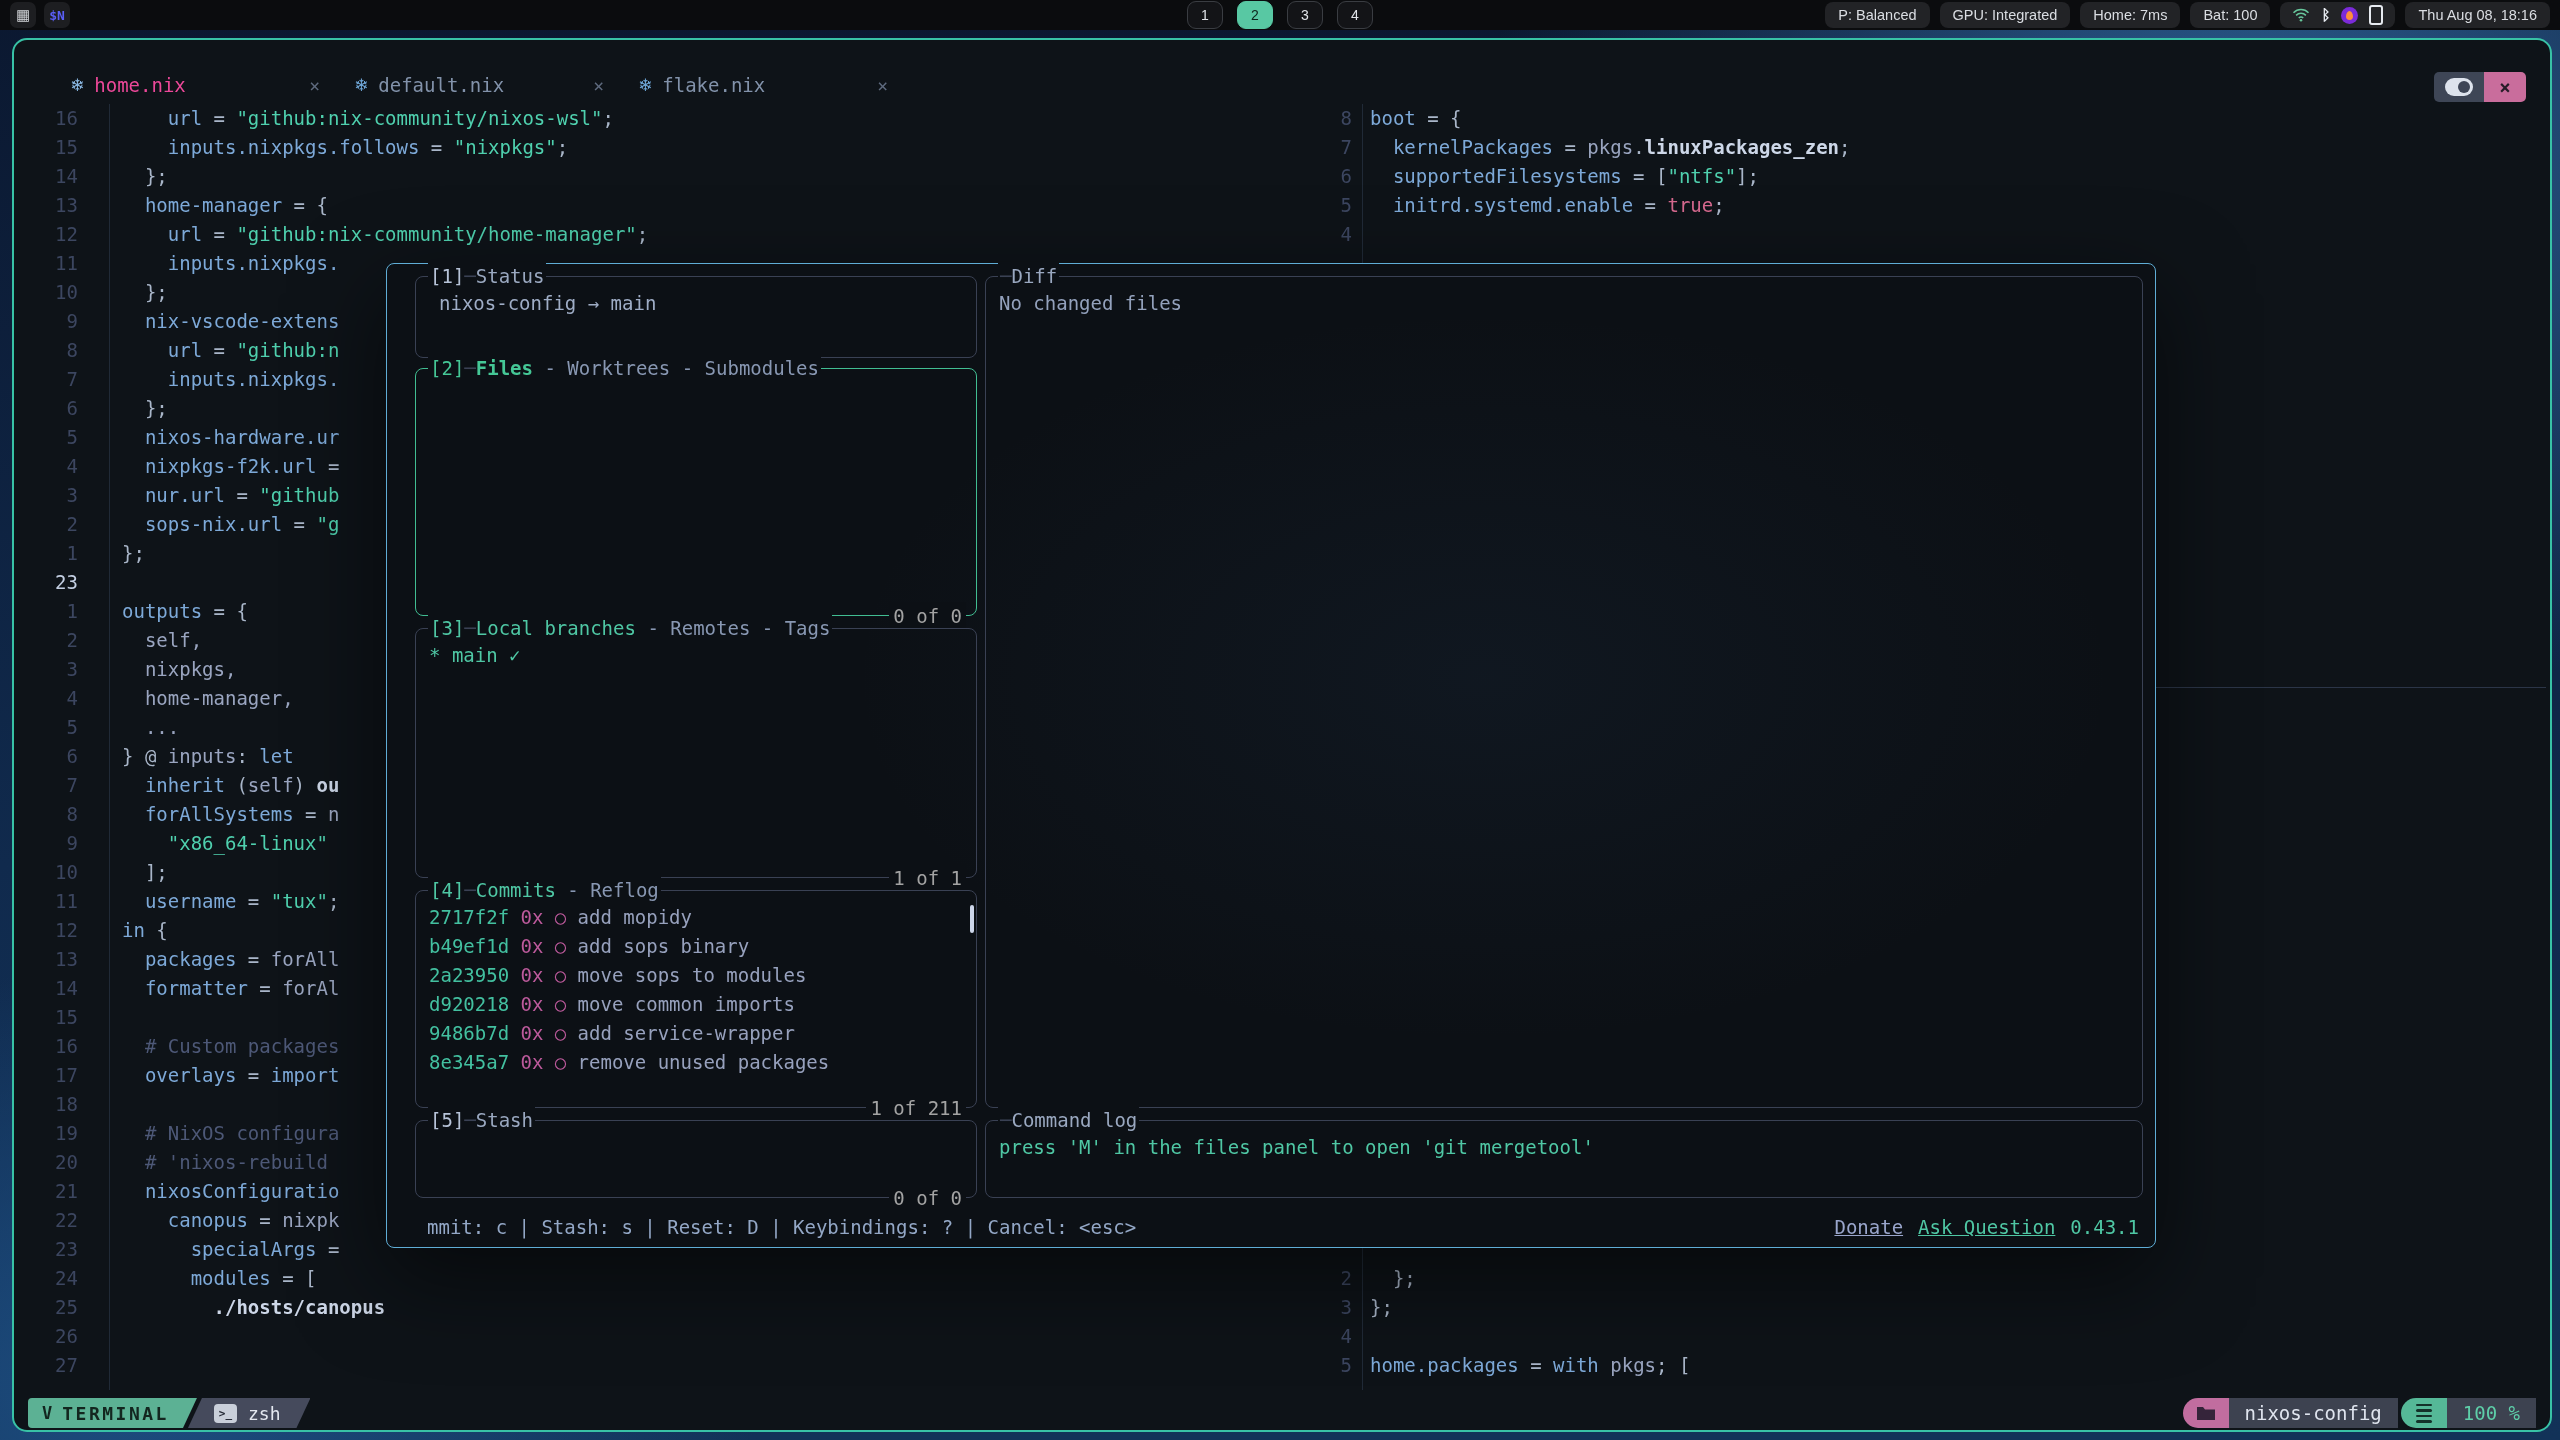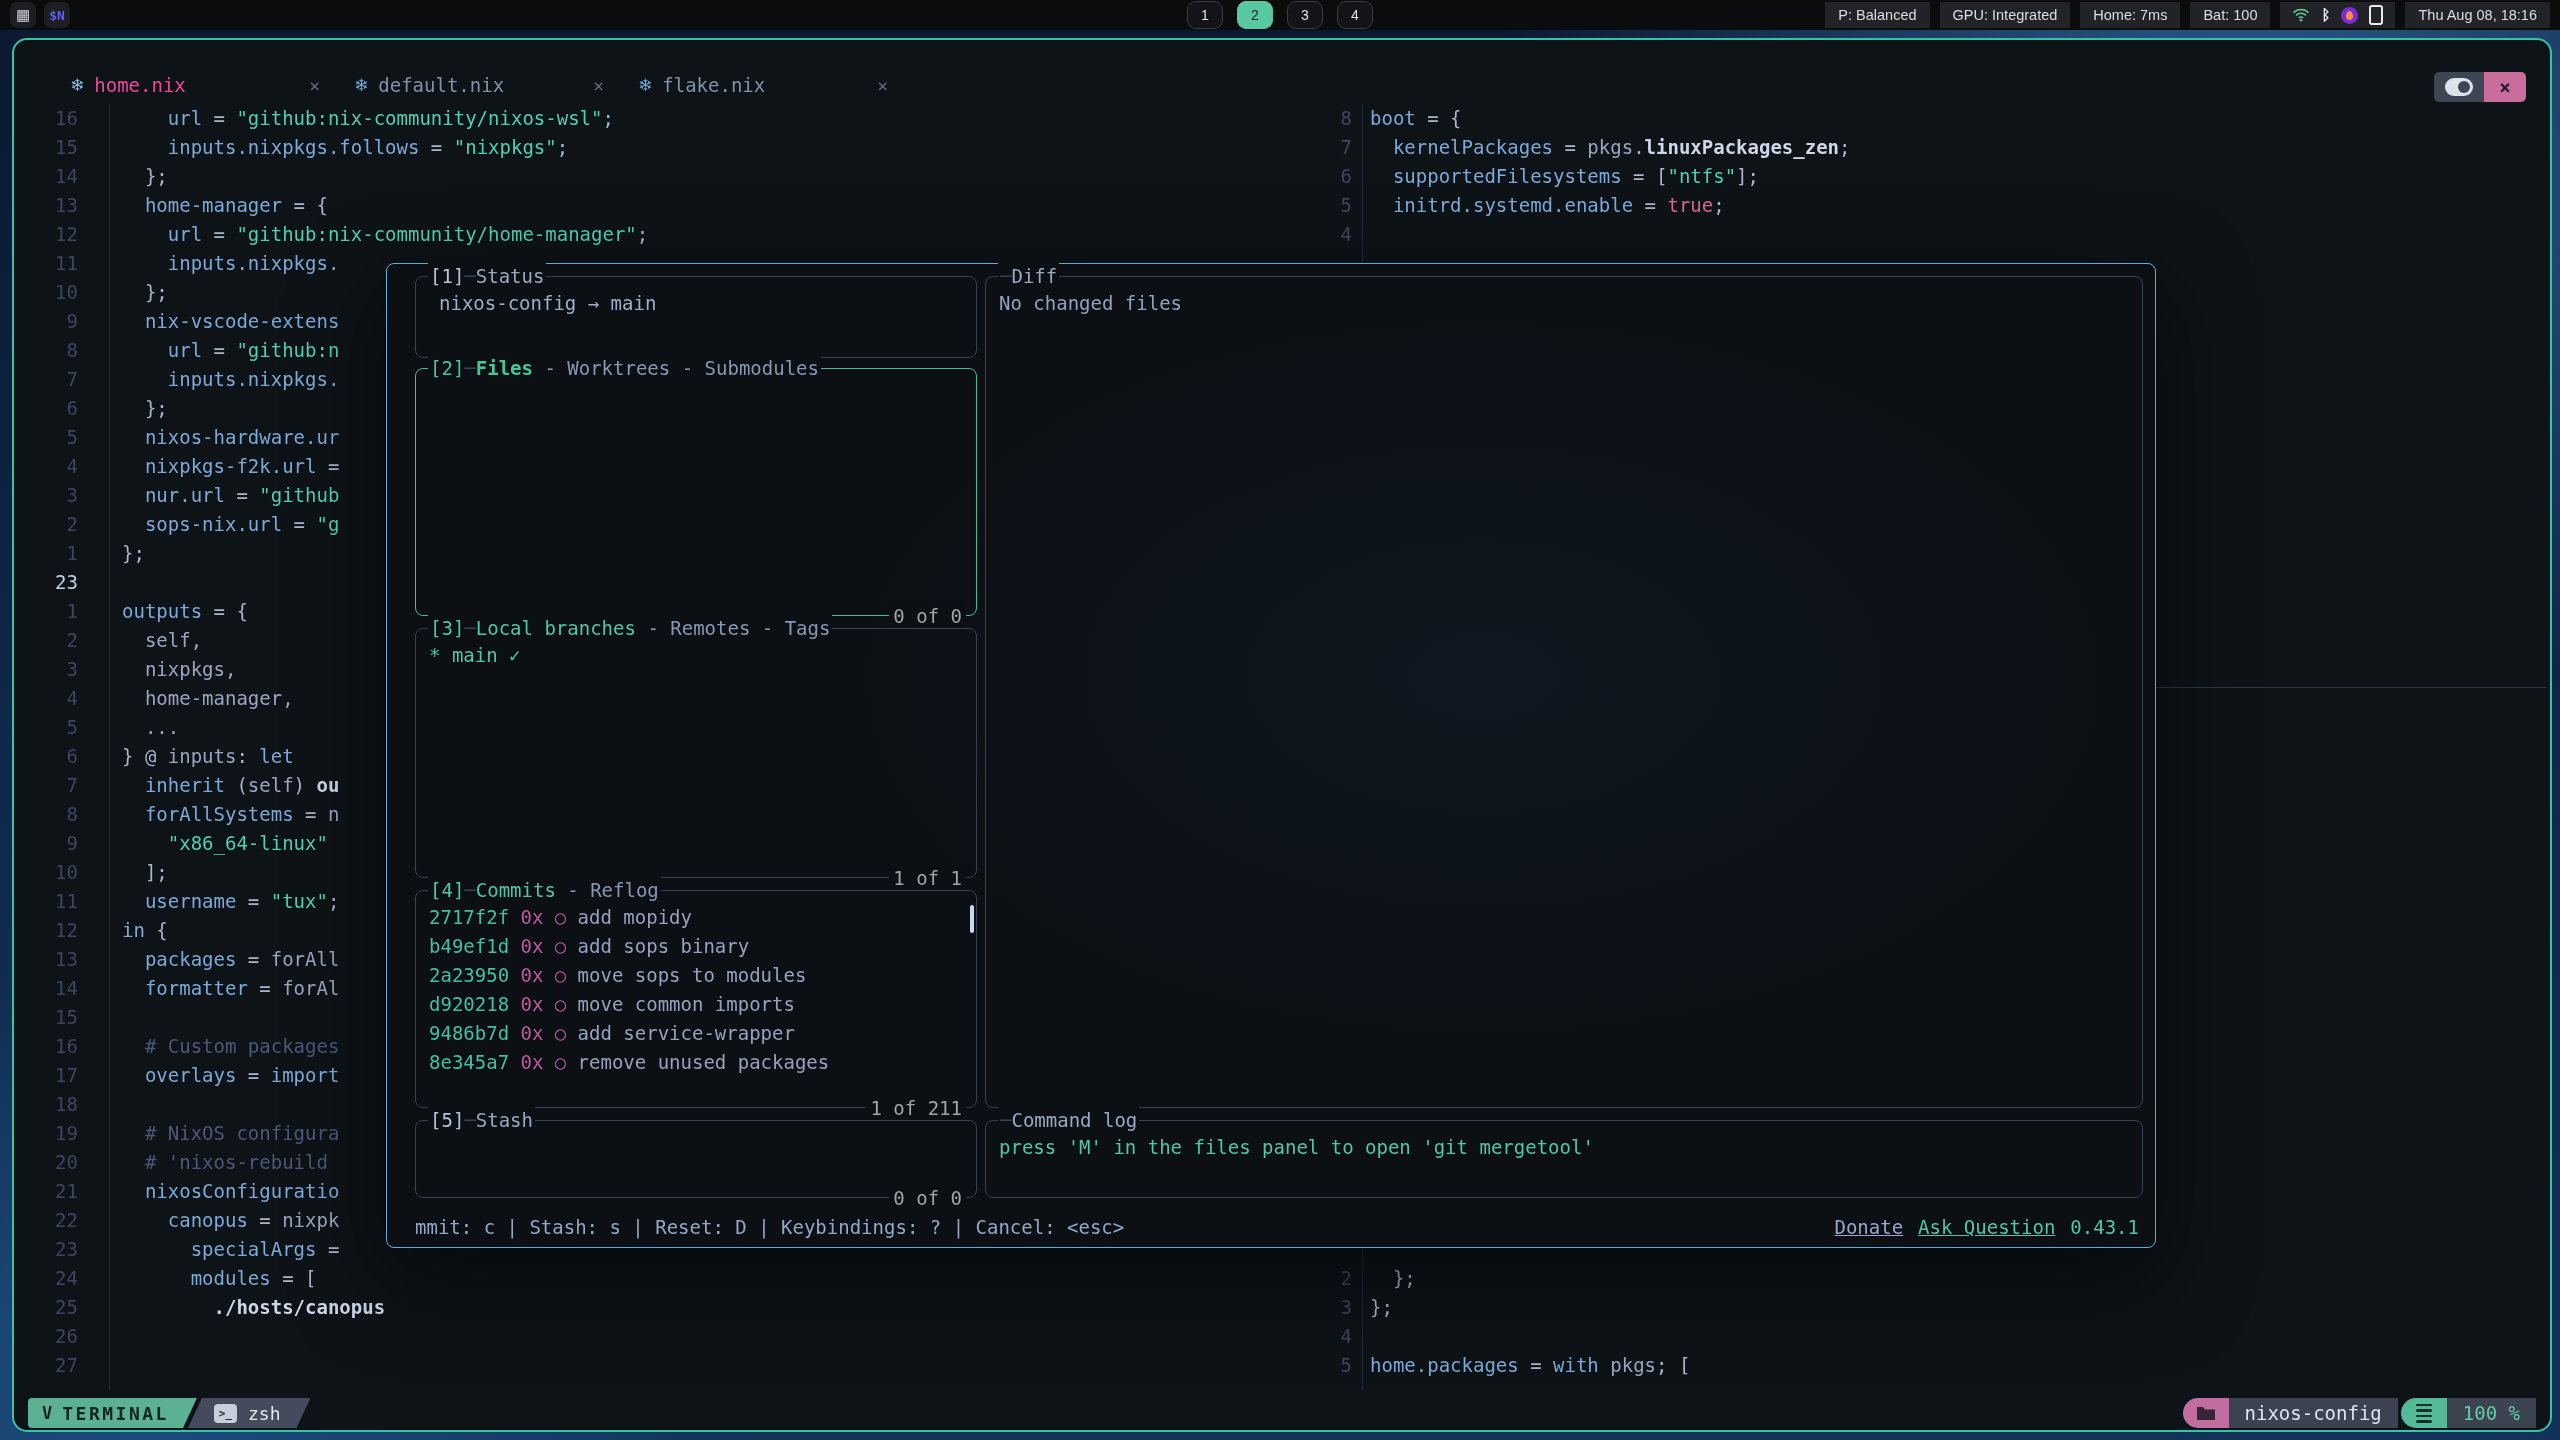--- a/index.html
+++ b/index.html
@@ -16,21 +16,21 @@
     font-family:"Liberation Sans",sans-serif;}
   .tb-left{display:flex;gap:8px;align-items:center;}
   .tb-icon{width:26px;height:26px;border-radius:7px;background:#1d1e21;color:#d3d6da;
     display:flex;align-items:center;justify-content:center;font-size:15px;border:none;}
   .tb-icon.nix{color:#5a5ef5;font-weight:bold;font-family:"DejaVu Sans Mono",monospace;font-size:13px;}
   .tb-center{position:absolute;left:50%;transform:translateX(-50%);display:flex;gap:14px;}
   .ws{width:34px;height:26px;border:1px solid #3a3d42;border-radius:9px;background:#131417;
     color:#e0e3e8;display:flex;align-items:center;justify-content:center;font-size:14px;}
   .ws.active{background:#58c8a3;border-color:#58c8a3;color:#0d241c;}
   .tb-right{display:flex;gap:10px;align-items:center;margin-left:auto;}
-  .pill{height:26px;background:#222326;border-radius:0;display:flex;align-items:center;
+  .pill{height:26px;background:#222326;border-radius:8px;display:flex;align-items:center;
     padding:0 13px;font-size:14.5px;color:#dadde2;}
   .tray{gap:11px;padding:0 12px;}
   .bticon{font-family:"DejaVu Sans",sans-serif;color:#e8ecf2;font-size:15px;font-weight:bold;}
   .vpnicon{width:17px;height:17px;border-radius:50%;background:#7b2bd9;position:relative;}
   .vpnicon::after{content:"";position:absolute;left:5px;top:4px;width:7px;height:9px;
     background:#ff8d3a;border-radius:50% 50% 50% 50% / 62% 62% 38% 38%;}
   .phoneicon{width:10px;height:16px;border:2px solid #e6eaf0;border-radius:3px;}
 
   
   .window{position:absolute;left:12px;top:38px;width:2536px;height:1390px;background:#0e1318;
@@ -95,21 +95,21 @@
   #p-commits{left:28px;top:626px;width:562px;height:218px;}
   #p-stash{left:28px;top:856px;width:562px;height:78px;}
   #p-diff{left:598px;top:12px;width:1158px;height:832px;}
   #p-cmdlog{left:598px;top:856px;width:1158px;height:78px;}
   .crow{height:29px;display:flex;}
   .chash{color:#43c0a0;margin-right:11.4px;}
   .cflag{color:#bd5a9c;margin-right:11.4px;}
   .cbullet{color:#bd5a9c;margin-right:11.4px;}
   .cmsg{color:#97a1bd;}
   .scrollseg{position:absolute;right:2px;top:14px;width:4px;height:28px;background:#cdd6ea;border-radius:2px;}
-  .lg-bottom{position:absolute;left:28px;right:16px;bottom:5px;display:flex;
+  .lg-bottom{position:absolute;left:40px;right:16px;bottom:5px;display:flex;
     justify-content:space-between;line-height:29px;white-space:pre;}
   .keybinds{color:#93a7c6;}
   .lg-links{display:flex;gap:15px;}
   .link-donate{color:#9aa6cc;text-decoration:underline;}
   .link-ask{color:#4fc7a4;text-decoration:underline;}
   .version{color:#4fc7a4;}
 
   
   .statusbar{position:absolute;left:14px;right:14px;bottom:2px;height:30px;display:flex;
     align-items:center;font-size:18px;}

